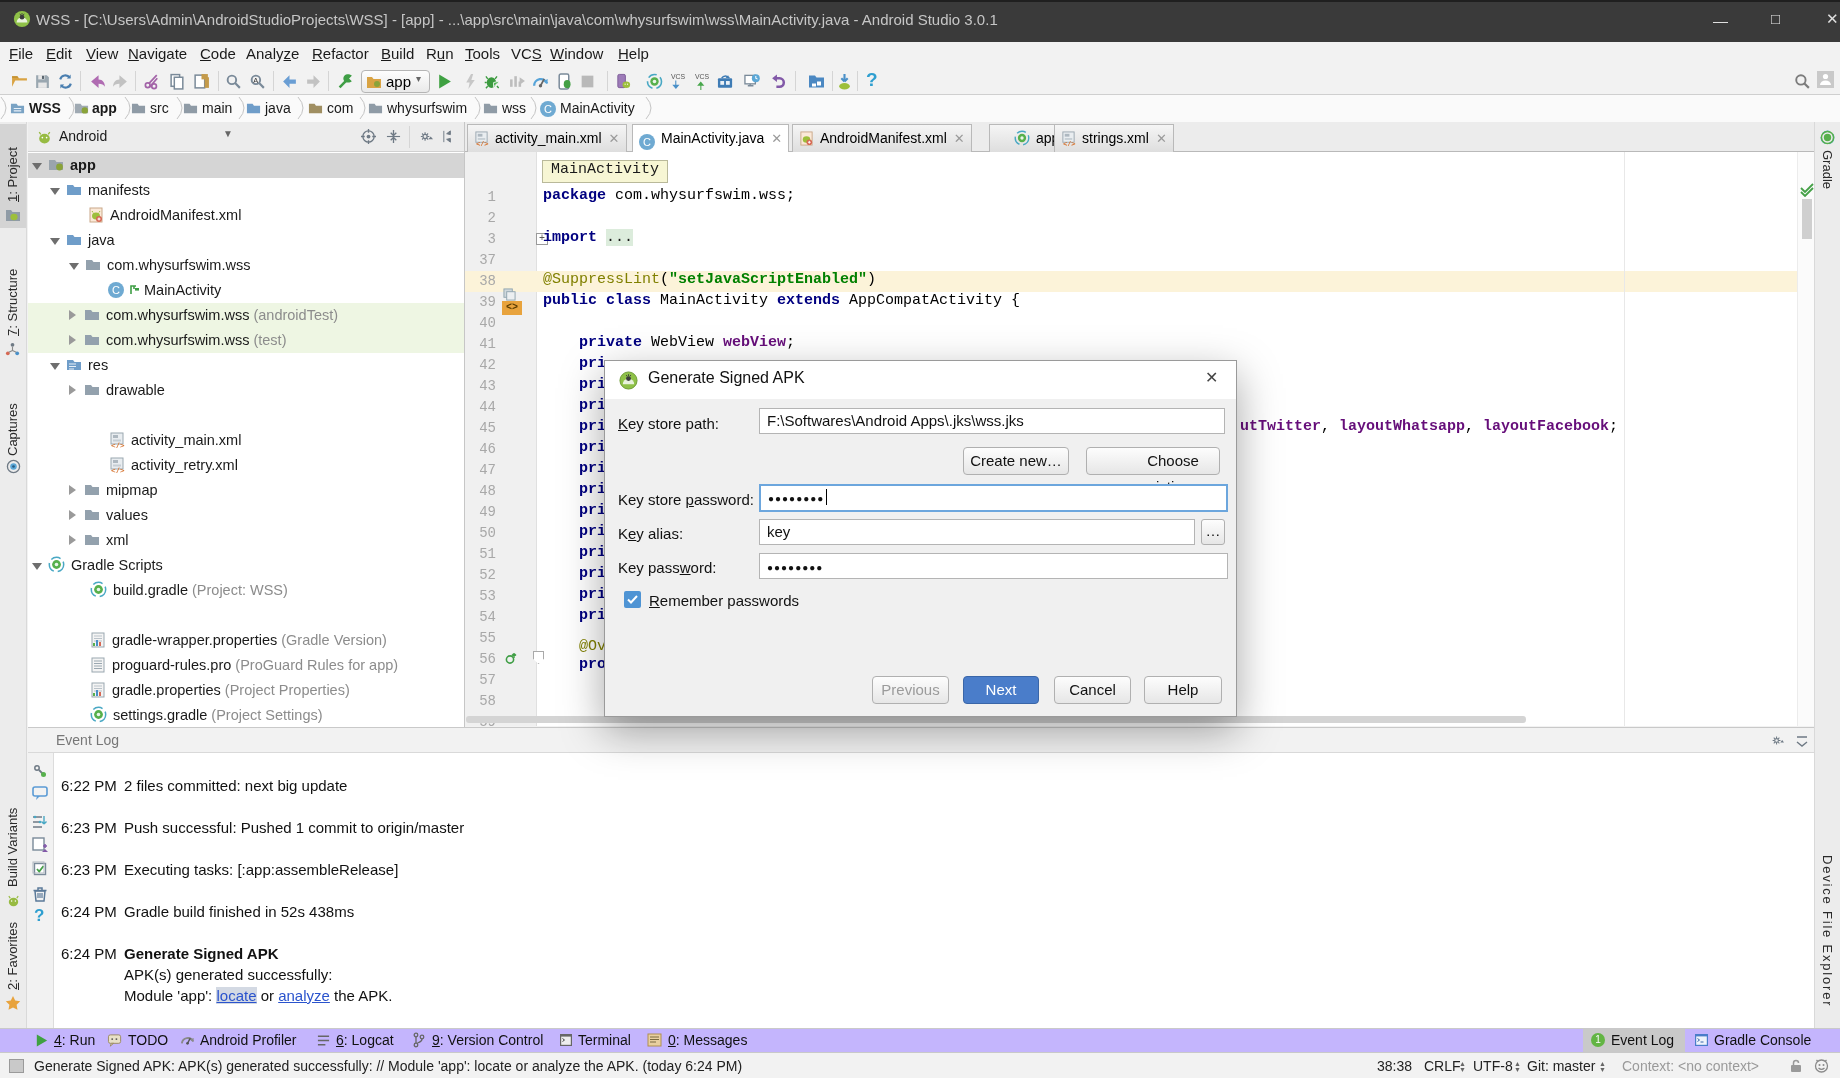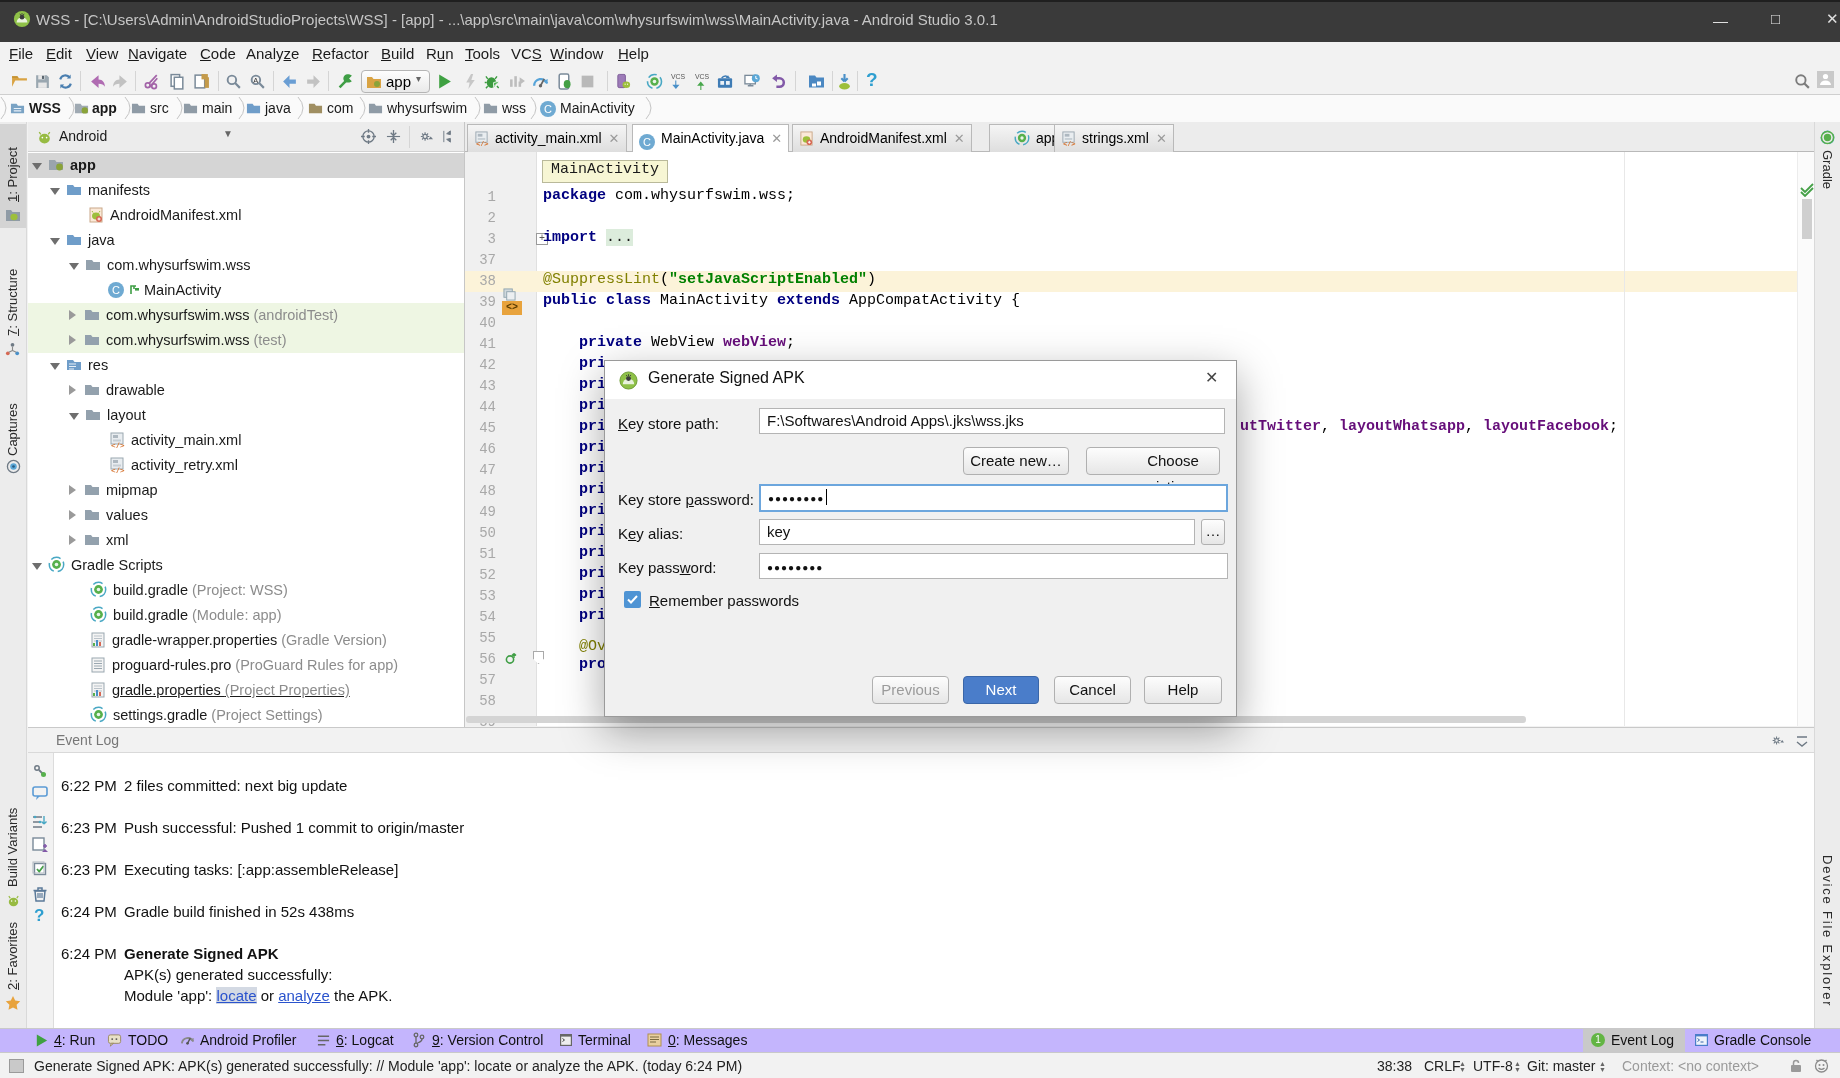--- a/index.html
+++ b/index.html
@@ -434,23 +434,20 @@
   <div class="trow" style="top:176px; background:#eef6e3;"><span style="margin-left:41px;" class="arrow-r"></span><svg class="ticn" width="16" height="16" viewBox="0 0 16 16">
         <path d="M1 3h6l1.5 2H15v8H1z" fill="#93a1ad"></path>
       </svg>com.whysurfswim.wss <span class="tgray">(test)</span></div>
   <div class="trow" style="top:201px;"><span style="margin-left:22px;" class="arrow-d"></span><svg class="ticn" width="16" height="16" viewBox="0 0 16 16">
         <path d="M1 3h6l1.5 2H15v8H1z" fill="#6f9dc9"></path>
         <path d="M3 7h7M3 9.5h7M3 12h5" stroke="#e8f0f8" stroke-width="1.1"></path>
       </svg>res</div>
   <div class="trow" style="top:226px;"><span style="margin-left:41px;" class="arrow-r"></span><svg class="ticn" width="16" height="16" viewBox="0 0 16 16">
         <path d="M1 3h6l1.5 2H15v8H1z" fill="#93a1ad"></path>
       </svg>drawable</div>
-  <div class="trow" style="top:251px;"><span style="margin-left:41px;" class="arrow-d"></span><svg class="ticn" width="16" height="16" viewBox="0 0 16 16">
-        <path d="M1 3h6l1.5 2H15v8H1z" fill="#93a1ad"></path>
-      </svg>layout</div>
   <div class="trow" style="top:276px;"><svg class="ticn" style="margin-left:81px;" width="16" height="16" viewBox="0 0 16 16">
         <rect x="2" y="1" width="12" height="11" fill="#e9edf0" stroke="#9aa7b0"></rect>
         <rect x="4" y="3" width="5" height="3" fill="#aeb8c0"></rect>
         <rect x="4" y="7.5" width="8" height="2" fill="#c6ced4"></rect>
         <text x="2" y="15.5" font-size="7.5" fill="#d6722d" font-weight="bold" font-family="monospace">&lt;/&gt;</text>
       </svg>activity_main.xml</div>
   <div class="trow" style="top:301px;"><svg class="ticn" style="margin-left:81px;" width="16" height="16" viewBox="0 0 16 16">
         <rect x="2" y="1" width="12" height="11" fill="#e9edf0" stroke="#9aa7b0"></rect>
         <rect x="4" y="3" width="5" height="3" fill="#aeb8c0"></rect>
         <rect x="4" y="7.5" width="8" height="2" fill="#c6ced4"></rect>
@@ -468,37 +465,32 @@
   <div class="trow" style="top:401px;"><span style="margin-left:4px;" class="arrow-d"></span><svg class="ticn" width="17" height="17" viewBox="0 0 17 17">
         <circle cx="8.5" cy="8.5" r="7.2" fill="none" stroke="#49a8c4" stroke-width="1.5" stroke-dasharray="10 4"></circle>
         <circle cx="8.5" cy="8.5" r="4.4" fill="#57b04c"></circle>
         <circle cx="8.5" cy="8.5" r="1.8" fill="#e9f5e9"></circle>
       </svg>Gradle Scripts</div>
   <div class="trow" style="top:426px;"><svg class="ticn" style="margin-left:62px;" width="17" height="17" viewBox="0 0 17 17">
         <circle cx="8.5" cy="8.5" r="7.2" fill="none" stroke="#49a8c4" stroke-width="1.5" stroke-dasharray="10 4"></circle>
         <circle cx="8.5" cy="8.5" r="4.4" fill="#57b04c"></circle>
         <circle cx="8.5" cy="8.5" r="1.8" fill="#e9f5e9"></circle>
       </svg>build.gradle <span class="tgray">(Project: WSS)</span></div>
-  <div class="trow" style="top:451px;"><svg class="ticn" style="margin-left:62px;" width="17" height="17" viewBox="0 0 17 17">
-        <circle cx="8.5" cy="8.5" r="7.2" fill="none" stroke="#49a8c4" stroke-width="1.5" stroke-dasharray="10 4"></circle>
-        <circle cx="8.5" cy="8.5" r="4.4" fill="#57b04c"></circle>
-        <circle cx="8.5" cy="8.5" r="1.8" fill="#e9f5e9"></circle>
-      </svg>build.gradle <span class="tgray">(Module: app)</span></div>
   <div class="trow" style="top:476px;"><svg class="ticn" style="margin-left:62px;" width="16" height="16" viewBox="0 0 16 16">
         <rect x="2" y="1" width="12" height="14" fill="#f4f4f4" stroke="#9aa7b0"></rect>
         <path d="M4 4h8M4 6.5h8M4 9h8" stroke="#b9c2c9" stroke-width="1"></path>
         <rect x="6" y="8" width="2" height="6" fill="#4a90c8"></rect>
         <rect x="9" y="10" width="2" height="4" fill="#d66853"></rect>
         <rect x="3" y="11" width="2" height="3" fill="#57b04c"></rect>
       </svg>gradle-wrapper.properties <span class="tgray">(Gradle Version)</span></div>
   <div class="trow" style="top:501px;"><svg class="ticn" style="margin-left:62px;" width="16" height="16" viewBox="0 0 16 16">
         <rect x="2" y="1" width="12" height="14" fill="#f4f4f4" stroke="#9aa7b0"></rect>
         <path d="M4 4h8M4 6.5h8M4 9h8M4 11.5h8" stroke="#9aa7b0" stroke-width="1.2"></path>
       </svg>proguard-rules.pro <span class="tgray">(ProGuard Rules for app)</span></div>
-  <div class="trow" style="top:526px;text-decoration:underline;"><svg class="ticn" style="margin-left:62px;" width="16" height="16" viewBox="0 0 16 16">
+  <div class="trow" style="top:526px;"><svg class="ticn" style="margin-left:62px;" width="16" height="16" viewBox="0 0 16 16">
         <rect x="2" y="1" width="12" height="14" fill="#f4f4f4" stroke="#9aa7b0"></rect>
         <path d="M4 4h8M4 6.5h8M4 9h8" stroke="#b9c2c9" stroke-width="1"></path>
         <rect x="6" y="8" width="2" height="6" fill="#4a90c8"></rect>
         <rect x="9" y="10" width="2" height="4" fill="#d66853"></rect>
         <rect x="3" y="11" width="2" height="3" fill="#57b04c"></rect>
       </svg>gradle.properties <span class="tgray">(Project Properties)</span></div>
   <div class="trow" style="top:551px;"><svg class="ticn" style="margin-left:62px;" width="17" height="17" viewBox="0 0 17 17">
         <circle cx="8.5" cy="8.5" r="7.2" fill="none" stroke="#49a8c4" stroke-width="1.5" stroke-dasharray="10 4"></circle>
         <circle cx="8.5" cy="8.5" r="4.4" fill="#57b04c"></circle>
         <circle cx="8.5" cy="8.5" r="1.8" fill="#e9f5e9"></circle>

